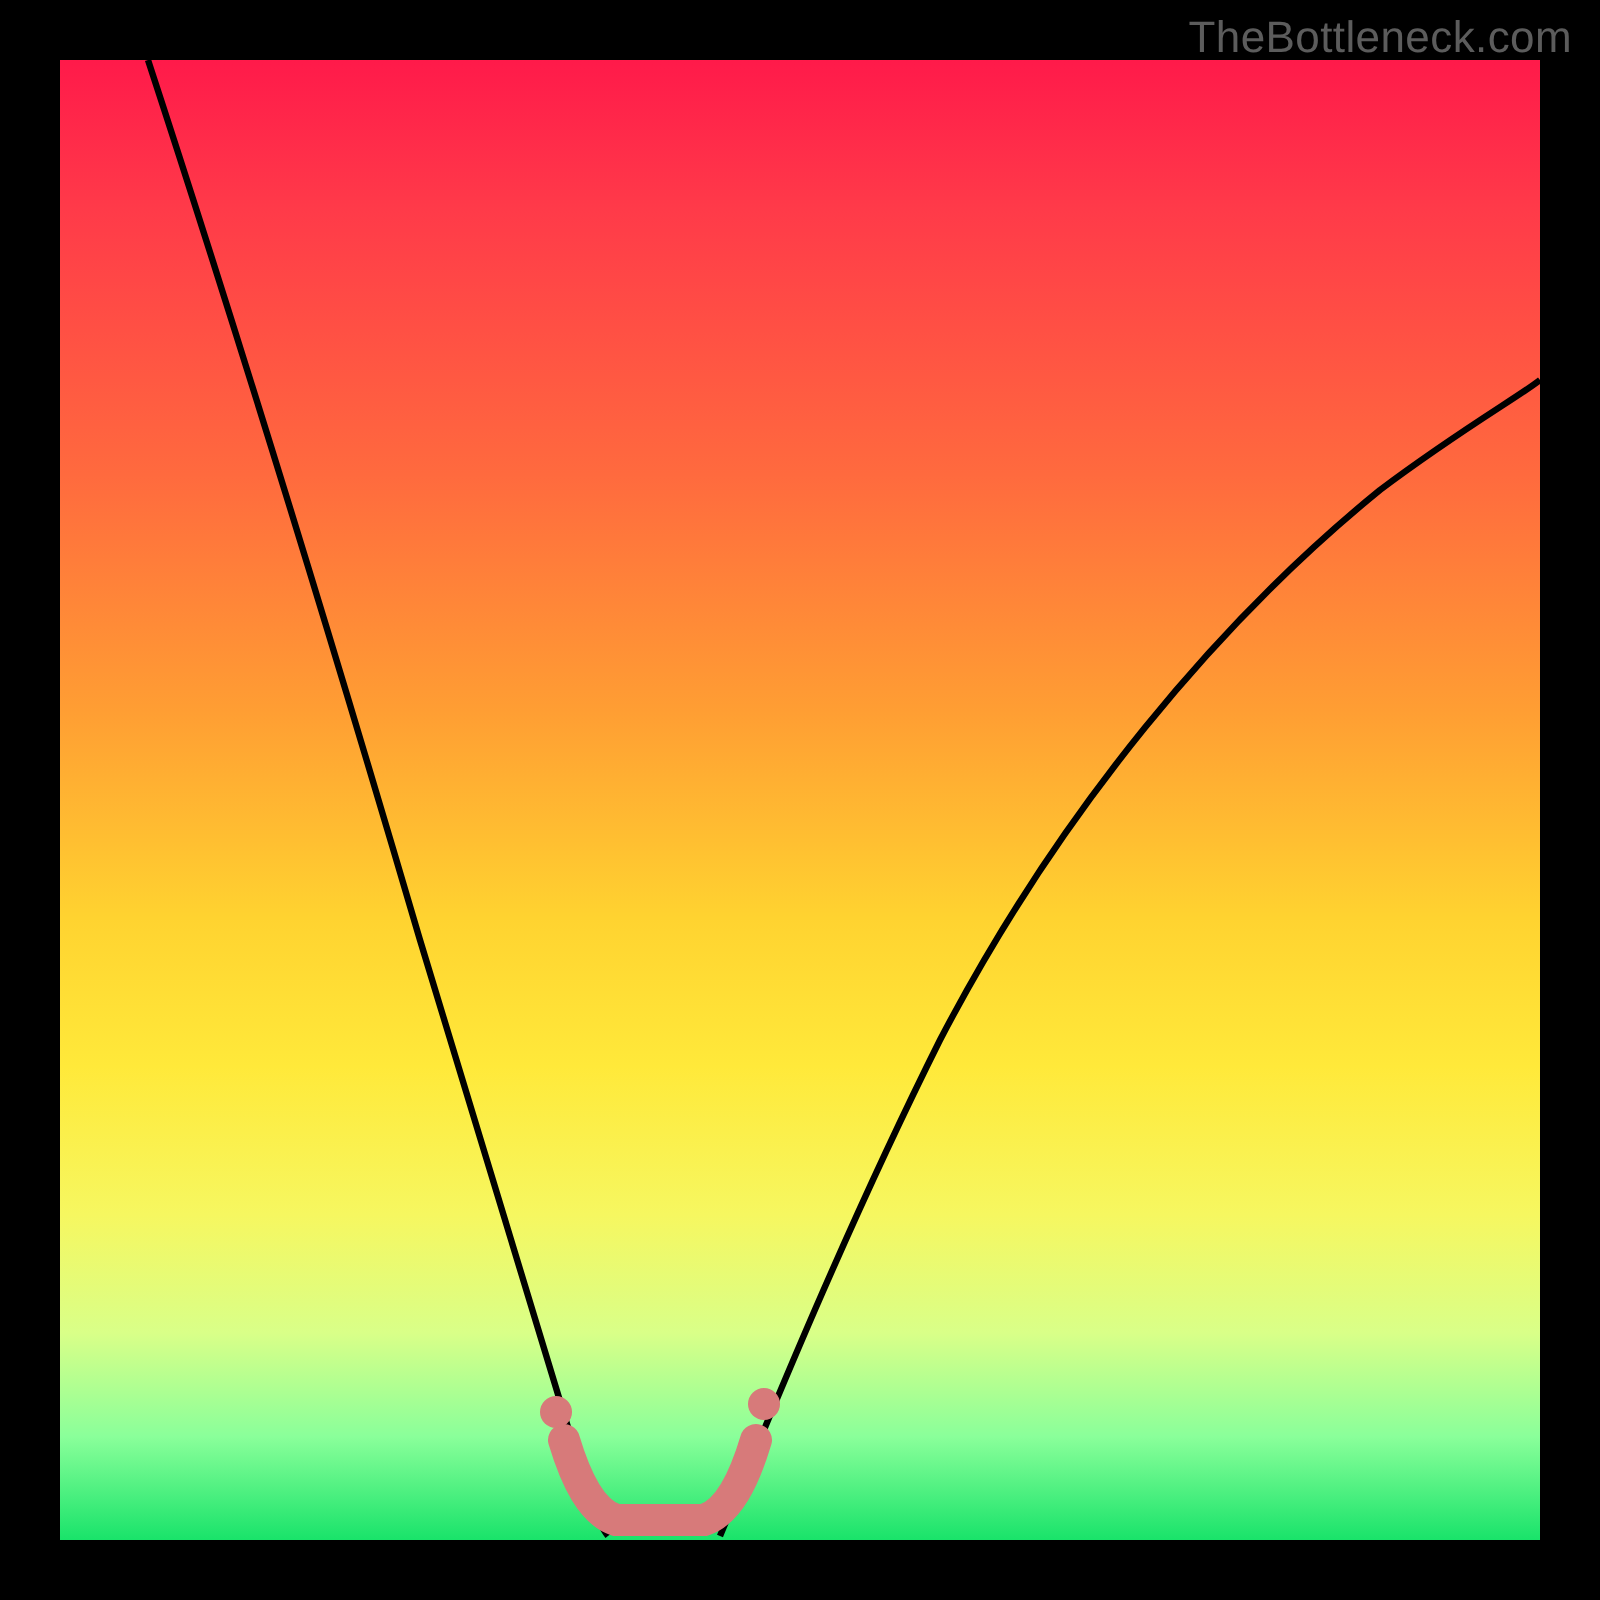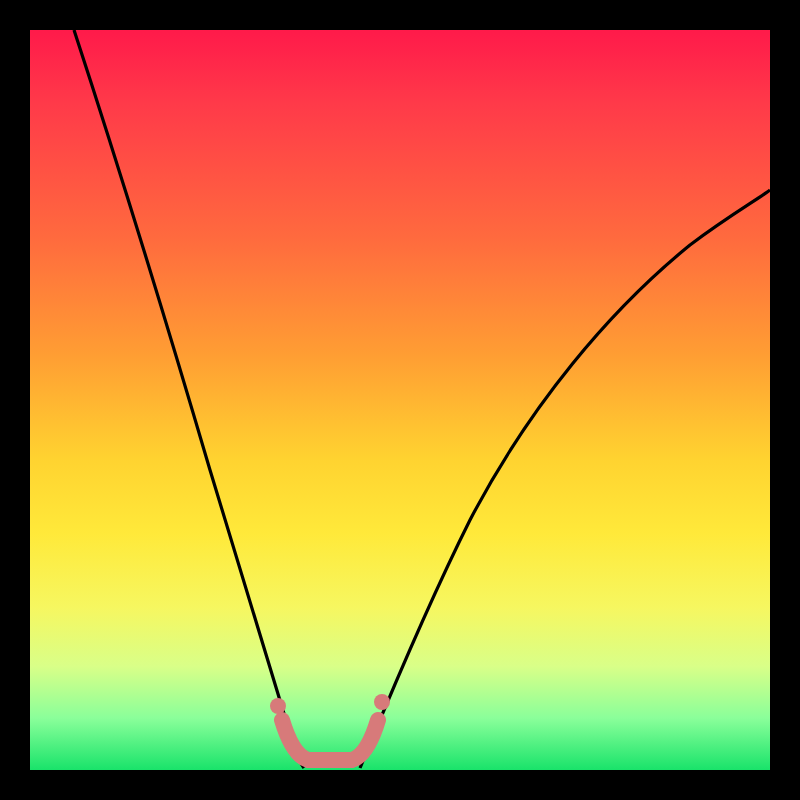--- a/index.html
+++ b/index.html
@@ -56,20 +56,21 @@
     top: 0;
     width: 740px;
     height: 740px;
     overflow: visible;
   }
 </style>
 </head>
 <body>
 
 <div class="frame">
+  <div class="watermark">TheBottleneck.com</div>
 
   <div class="plot">
     <svg class="curves" viewBox="0 0 740 740">
 
       <path d="M 44 0
                C 80 110, 130 270, 180 440
                C 215 555, 240 640, 262 710
                C 266 723, 270 733, 274 738" fill="none" stroke="#000" stroke-width="3.2"></path>
 
       <path d="M 330 738

